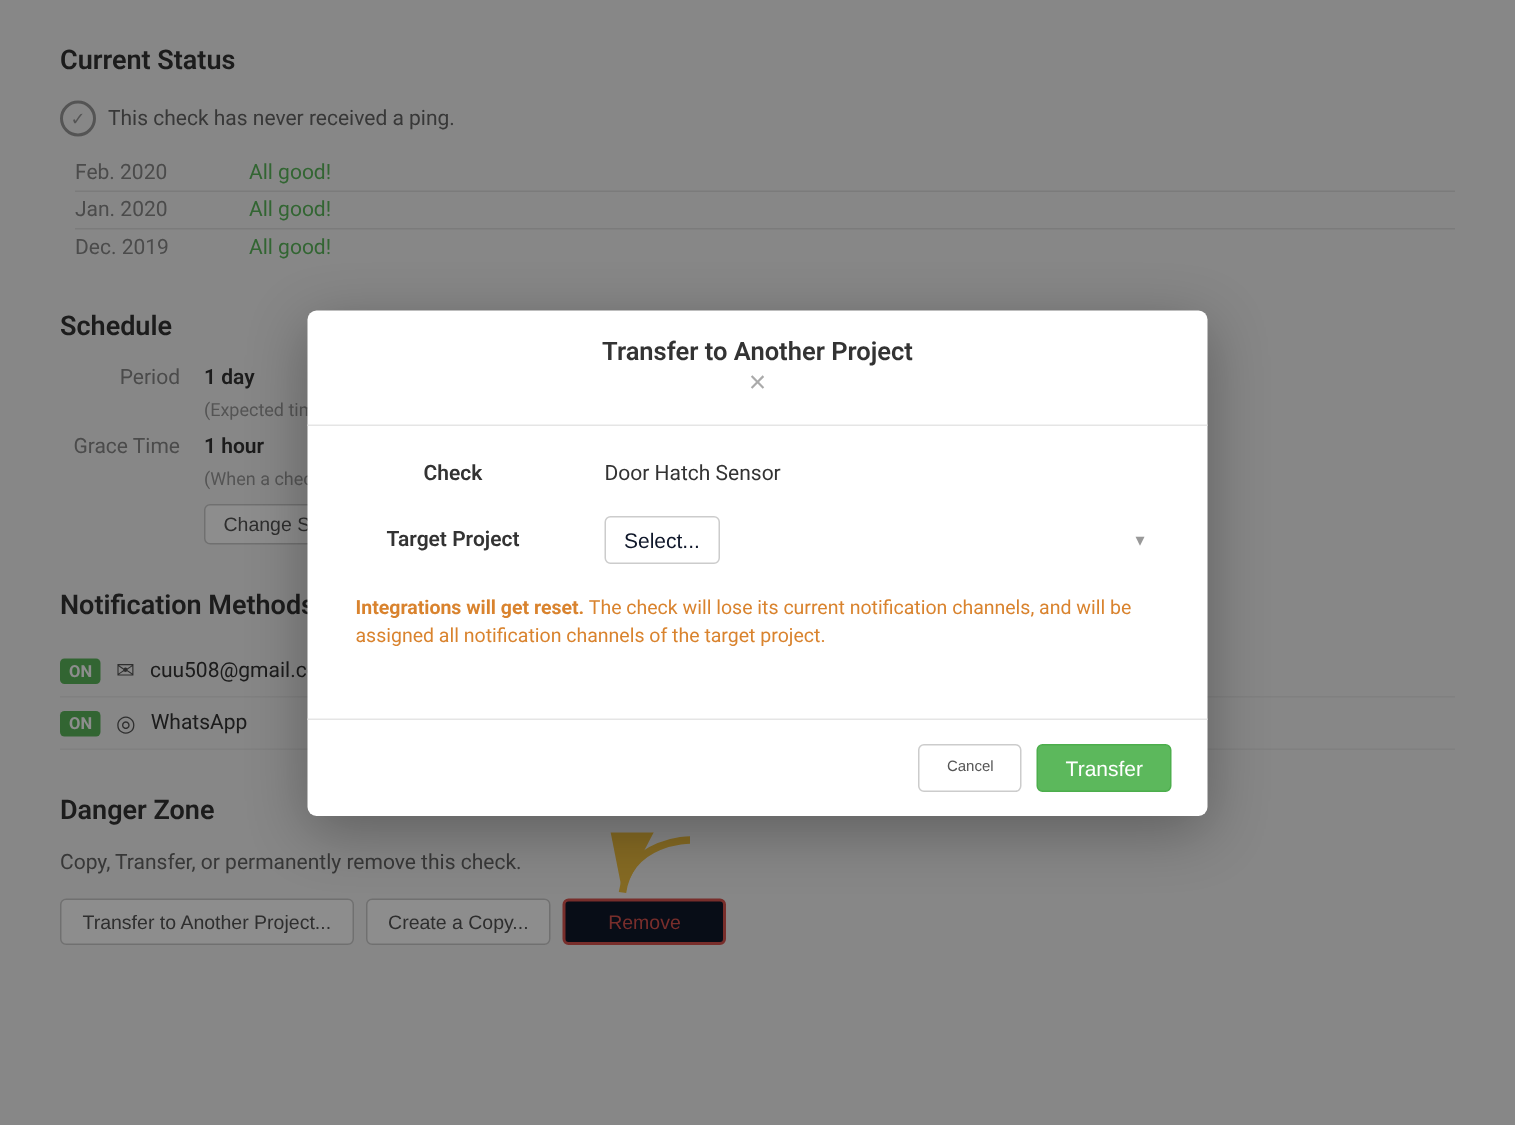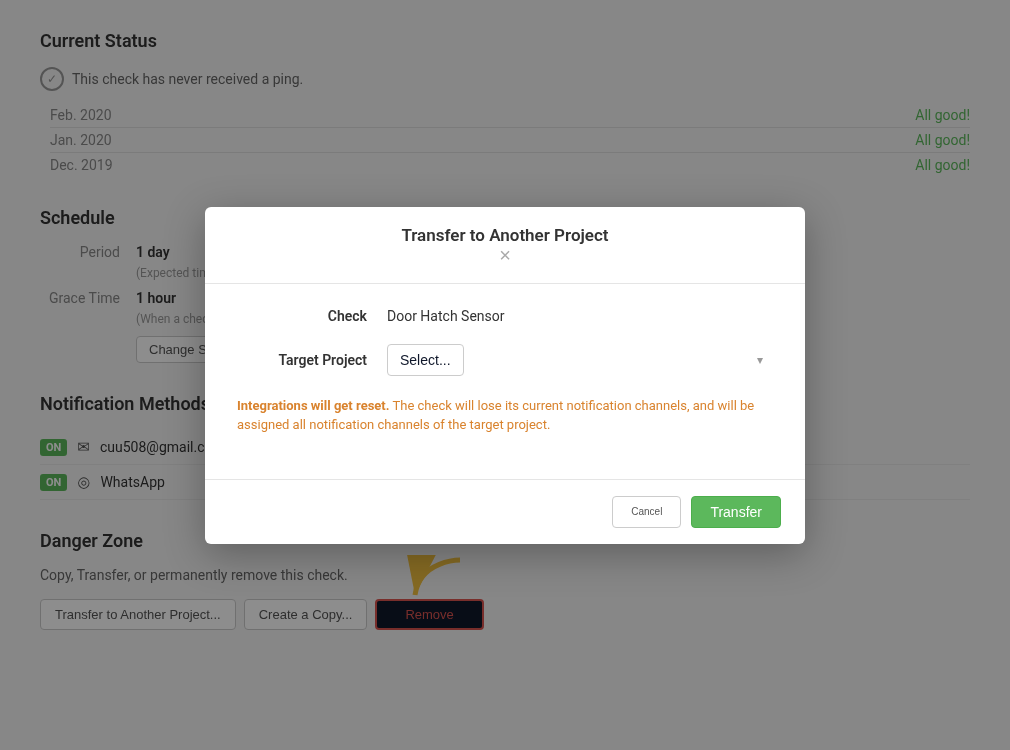--- a/index.html
+++ b/index.html
@@ -56,21 +56,20 @@
     .status-table {
       margin-left: 10px;
     }
 
     .status-row {
       display: flex;
       gap: 36px;
       padding: 4px 0;
       border-bottom: 1px solid #e0e0e0;
       color: #666;
-      justify-content: space-between;
     }
 
     .status-row:last-child { border-bottom: none; }
 
     .status-date { width: 80px; color: #888; }
     .status-ok { color: #5cb85c; }
 
     .schedule-section {
       margin-bottom: 30px;
     }
@@ -227,22 +226,22 @@
     .form-row {
       display: flex;
       align-items: center;
       margin-bottom: 20px;
     }
 
     .form-label {
       font-weight: 600;
       color: #333;
       width: 130px;
-      text-align: right;
-      margin-right: 20px;
+      text-align: center;
+      margin-right: 36px;
       flex-shrink: 0;
     }
 
     .form-value {
       color: #333;
       font-size: 14px;
     }
 
     .form-select {
       flex: 1;

